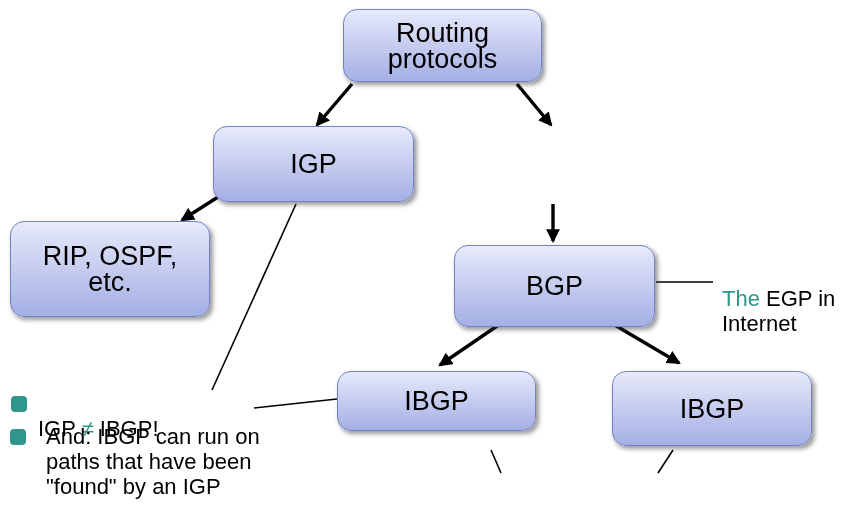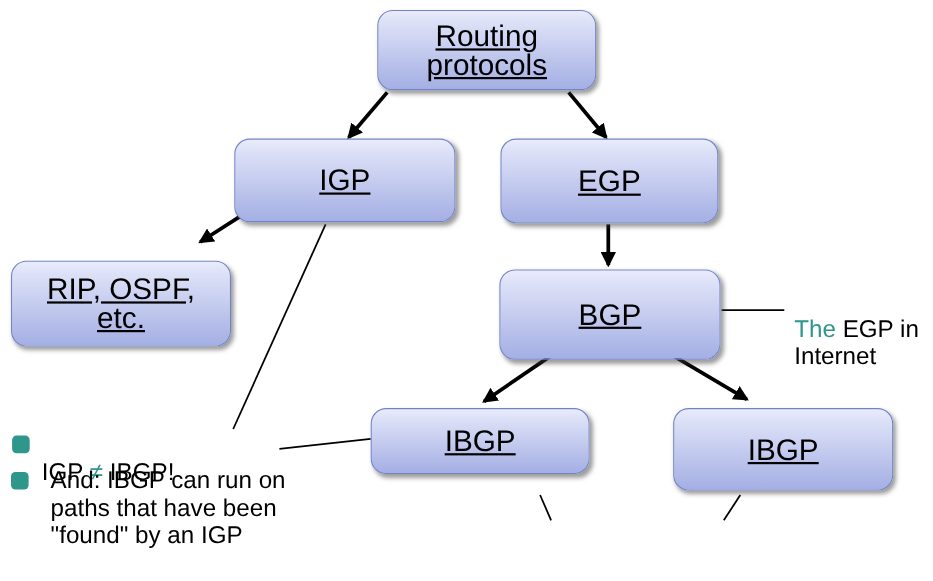--- a/index.html
+++ b/index.html
@@ -34,21 +34,20 @@
     border-radius:14px;
     box-shadow:2.5px 3px 4px rgba(60,60,60,0.5);
     display:flex;align-items:center;justify-content:center;
   }
   .node-label{
     font-size:27px;
     line-height:26px;
     color:var(--text);
     text-align:center;
     white-space:pre-line;
-    text-decoration:underline;
   }
   .side-note{
     position:absolute;left:722px;top:261px;width:135px;
     font-size:22px;line-height:25px;color:var(--text);
     white-space:pre-line;
   }
   .teal{color:var(--accent-teal);}
   .bullet-icon{
     position:absolute;
     width:16px;height:16px;
@@ -94,25 +93,22 @@
 
   <div class="node" style="left:343px;top:9px;width:199px;height:73px">
     <span class="node-label">Routing
 protocols</span>
   </div>
 
   <div class="node" style="left:213px;top:126px;width:201px;height:76px">
     <span class="node-label">IGP</span>
   </div>
 
-  <div class="node" style="left:455px;top:126px;width:198px;height:77px">
-    <span class="node-label">EGP</span>
-  </div>
 
-  <div class="node" style="left:10px;top:237px;width:200px;height:78px">
+  <div class="node" style="left:10px;top:221px;width:200px;height:96px">
     <span class="node-label">RIP, OSPF,
 etc.</span>
   </div>
 
   <div class="node" style="left:454px;top:245px;width:201px;height:82px">
     <span class="node-label">BGP</span>
   </div>
 
   <div class="node" style="left:337px;top:371px;width:199px;height:60px">
     <span class="node-label">IBGP</span>

